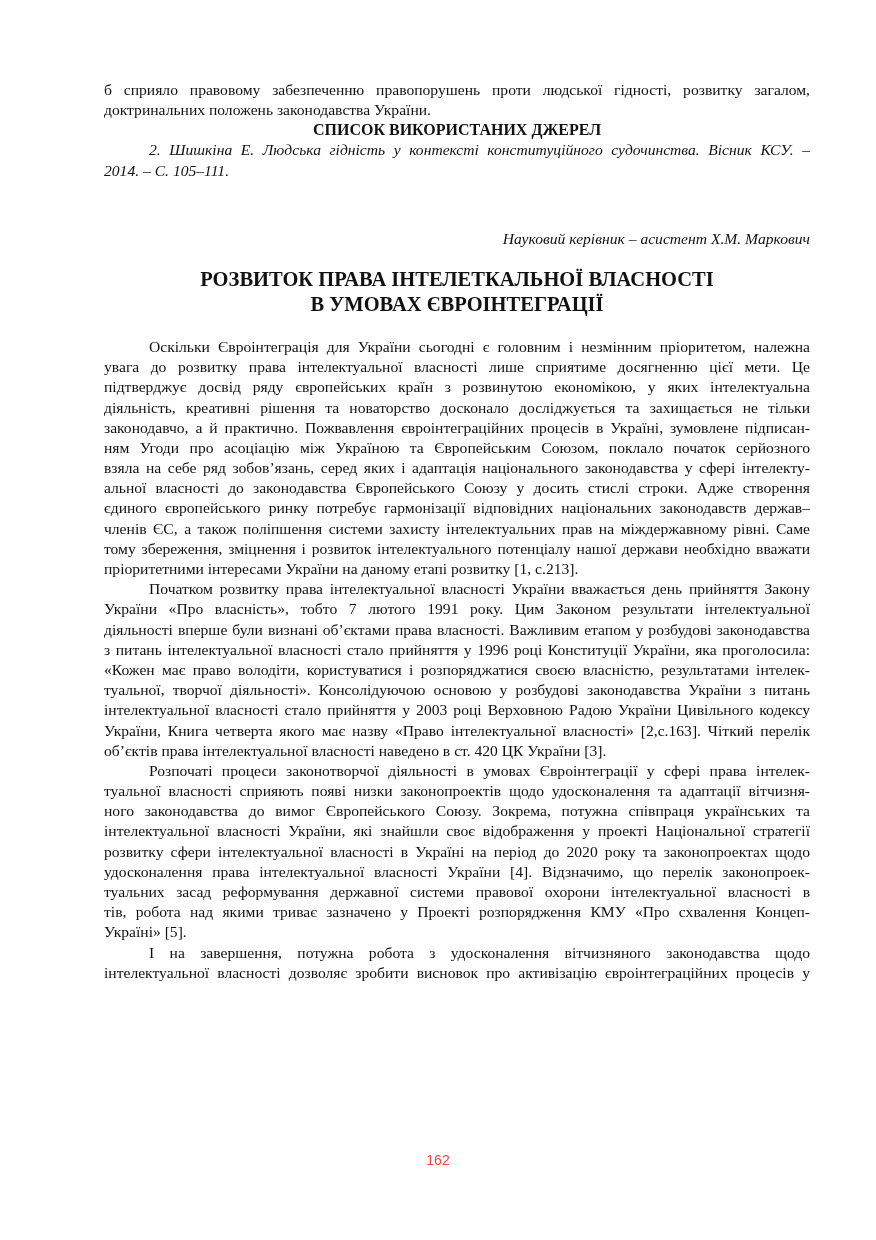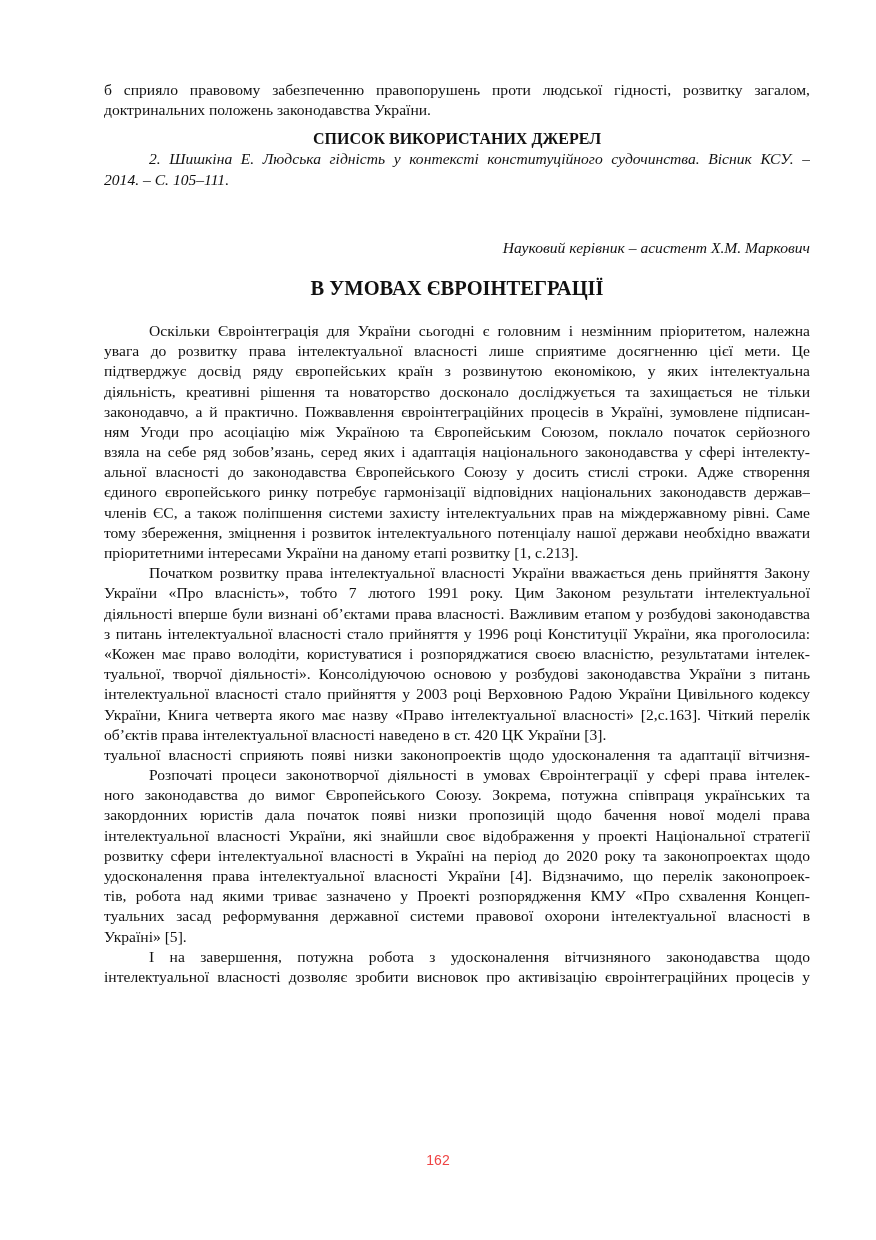--- a/index.html
+++ b/index.html
@@ -11,21 +11,21 @@
   .line {
     font-size: 15.6px; line-height: 20.2px; height: 20.2px;
     white-space: nowrap; text-align: justify; text-align-last: justify;
     overflow: hidden;
   }
   .line.last { text-align-last: left; }
   .indent { padding-left: 45px; }
   .italic { font-style: italic; }
   .right { text-align: right; text-align-last: right; }
   .bold { font-weight: bold; }
-  .heading { font-size: 16px; font-weight: bold; text-align: center; text-align-last: center; line-height: 20px; margin-top: 9px; }
+  .heading { font-size: 16px; font-weight: bold; text-align: center; text-align-last: center; line-height: 20px; }
   .title { font-size: 20.5px; font-weight: bold; text-align: center; text-align-last: center; line-height: 25px; height: 25px; white-space: nowrap; }
   .gap-author { height: 48px; }
   .gap-title { height: 18px; }
   .gap-body { height: 20px; }
   .pagenum {
     position: absolute; top: 1152px; left: 0; width: 876px; text-align: center;
     font-family: "Liberation Sans", sans-serif; font-size: 14px; color: #ef4444;
   }
 </style>
 </head>
@@ -48,20 +48,21 @@
 
   <div class="gap-author"></div>
 
   <div>
     <div class="line right italic">Науковий керівник – асистент Х.М. Маркович</div>
   </div>
 
   <div class="gap-title"></div>
 
   <div>
+    <div class="title">РОЗВИТОК ПРАВА ІНТЕЛЕТКАЛЬНОЇ ВЛАСНОСТІ</div>
     <div class="title">В УМОВАХ ЄВРОІНТЕГРАЦІЇ</div>
   </div>
 
   <div class="gap-body"></div>
 
   <div>
     <div class="line indent">Оскільки Євроінтеграція для України сьогодні є головним і незмінним пріоритетом, належна</div>
     <div class="line">увага до розвитку права інтелектуальної власності лише сприятиме досягненню цієї мети. Це</div>
     <div class="line">підтверджує досвід ряду європейських країн з розвинутою економікою, у яких інтелектуальна</div>
     <div class="line">діяльність, креативні рішення та новаторство досконало досліджується та захищається не тільки</div>
@@ -81,29 +82,28 @@
     <div class="line">діяльності вперше були визнані об’єктами права власності. Важливим етапом у розбудові законодавства</div>
     <div class="line">з питань інтелектуальної власності стало прийняття у 1996 році Конституції України, яка проголосила:</div>
     <div class="line">«Кожен має право володіти, користуватися і розпоряджатися своєю власністю, результатами інтелек-</div>
     <div class="line">туальної, творчої діяльності». Консолідуючою основою у розбудові законодавства України з питань</div>
     <div class="line">інтелектуальної власності стало прийняття у 2003 році Верховною Радою України Цивільного кодексу</div>
     <div class="line">України, Книга четверта якого має назву «Право інтелектуальної власності» [2,с.163]. Чіткий перелік</div>
     <div class="line last">об’єктів права інтелектуальної власності наведено в ст. 420 ЦК України [3].</div>
   </div>
 
   <div>
+    <div class="line indent">Розпочаті процеси законотворчої діяльності в умовах Євроінтеграції у сфері права інтелек-</div>
     <div class="line">туальної власності сприяють появі низки законопроектів щодо удосконалення та адаптації вітчизня-</div>
-    <div class="line indent">Розпочаті процеси законотворчої діяльності в умовах Євроінтеграції у сфері права інтелек-</div>
     <div class="line">ного законодавства до вимог Європейського Союзу. Зокрема, потужна співпраця українських та</div>
-    <div class="line">закордонних юристів дала початок появі низки пропозицій щодо бачення нової моделі права</div>
     <div class="line">інтелектуальної власності України, які знайшли своє відображення у проекті Національної стратегії</div>
     <div class="line">розвитку сфери інтелектуальної власності в Україні на період до 2020 року та законопроектах щодо</div>
     <div class="line">удосконалення права інтелектуальної власності України [4]. Відзначимо, що перелік законопроек-</div>
+    <div class="line">туальних засад реформування державної системи правової охорони інтелектуальної власності в</div>
     <div class="line">тів, робота над якими триває зазначено у Проекті розпорядження КМУ «Про схвалення Концеп-</div>
-    <div class="line">туальних засад реформування державної системи правової охорони інтелектуальної власності в</div>
     <div class="line last">Україні» [5].</div>
   </div>
 
   <div>
     <div class="line indent">І на завершення, потужна робота з удосконалення вітчизняного законодавства щодо</div>
     <div class="line">інтелектуальної власності дозволяє зробити висновок про активізацію євроінтеграційних процесів у</div>
   </div>
 </div>
 
 <div class="pagenum">162</div>

